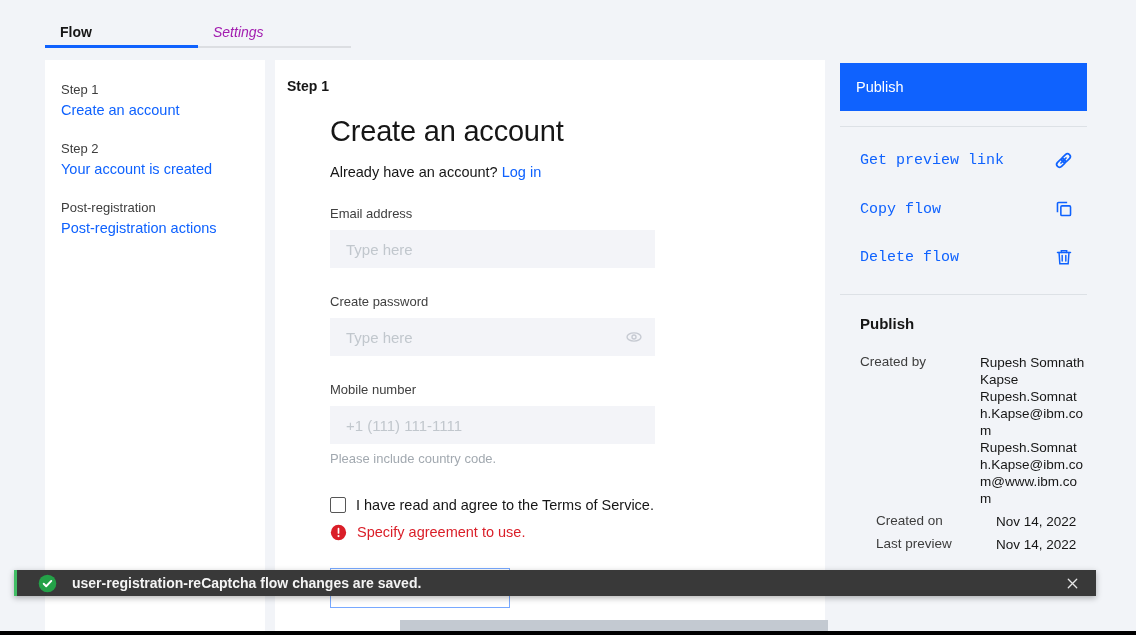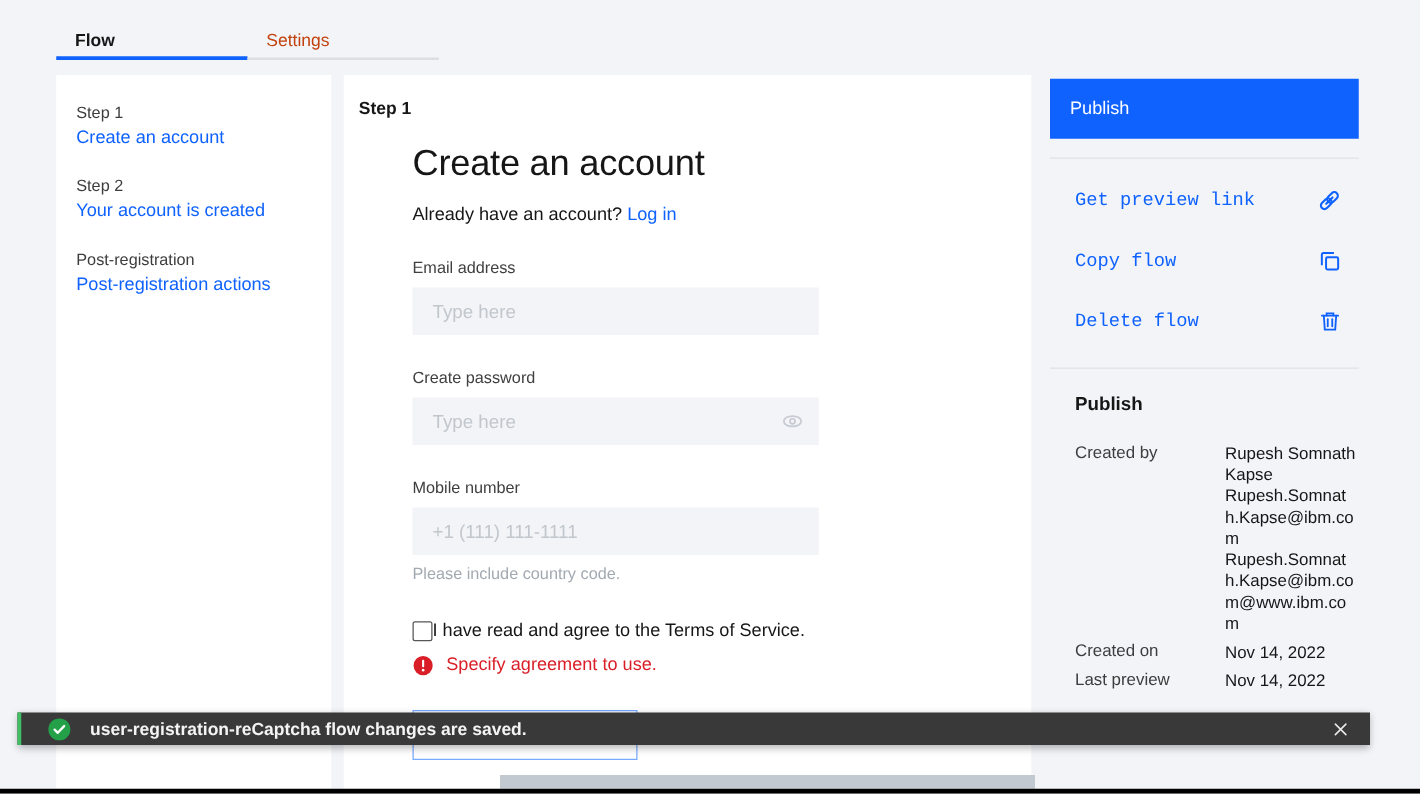--- a/index.html
+++ b/index.html
@@ -5,21 +5,21 @@
   * { margin:0; padding:0; box-sizing:border-box; }
   html,body { width:1136px; height:635px; overflow:hidden; }
   body { font-family:"Liberation Sans", sans-serif; background:#f2f4f8; position:relative; }
 
   
   .tabs { position:absolute; left:45px; top:18px; display:flex; }
   .tab { width:153px; height:30px; font-size:14px; padding:6px 2px 0 15px; cursor:pointer; position:relative; }
   .tab .underline { position:absolute; left:0; bottom:0; width:100%; }
   .tab-active { color:#161616; font-weight:700; }
   .tab-active .underline { height:3px; background:#0f62fe; }
-  .tab-inactive { color:#c2410c; }
+  .tab-inactive { color:#a21caf;font-style:italic; }
   .tab-inactive .underline { height:2px; background:#dcdee2; }
 
   
   .card { position:absolute; top:60px; background:#ffffff; height:571px; }
   .sidebar { left:45px; width:220px; padding:22px 16px; }
   .sb-group { margin-bottom:23px; }
   .sb-label { font-size:13px; color:#3d3d3d; margin-bottom:5px; }
   .sb-link { font-size:14.5px; color:#0f62fe; cursor:pointer; }
 
   .main { left:275px; width:550px; padding:18px 12px; }
@@ -31,41 +31,41 @@
 
   .field { margin-top:26px; }
   .field-label { font-size:13px; color:#404040; margin-bottom:9px; }
   .input-wrap { position:relative; }
   .text-input { width:325px; height:38px; background:#f3f4f8; border:none; outline:none;
                 padding:0 16px; font-size:15px; color:#161616; font-family:"Liberation Sans",sans-serif; }
   .text-input::placeholder { color:#c1c7cd; }
   .eye { position:absolute; right:12px; top:10px; }
   .helper { margin-top:7px; font-size:13px; color:#a2a9b0; }
 
-  .check-row { margin-top:31px; display:flex; align-items:flex-end; }
+  .check-row { margin-top:31px; display:flex; align-items:flex-end; gap:10px; }
   .checkbox { width:16px; height:16px; border:1.5px solid #565656; border-radius:2px; background:#fff; cursor:pointer; flex:none; }
   .check-label { font-size:14.5px; color:#161616; }
   .error-row { margin-top:11px; display:flex; align-items:flex-start; gap:10px; }
   .error-text { font-size:14.5px; color:#da1e28; }
   .submit-stub { margin-top:27px; width:180px; height:40px; background:#fff; border:1px solid #78a9ff; }
 
   
   .rail { position:absolute; left:840px; top:63px; width:247px; }
   .publish-btn { width:247px; height:48px; background:#0f62fe; color:#ffffff; font-size:14.5px;
                  border:none; text-align:left; padding-left:16px; cursor:pointer; font-family:"Liberation Sans",sans-serif; }
   .divider { height:1px; background:#dde1e6; margin-top:15px; }
   .rail-actions { padding:9px 0;font-family:Liberation Mono, monospace; }
   .rail-action { display:flex; align-items:center; justify-content:space-between; padding:15px 14px 15px 20px; cursor:pointer; }
   .rail-action .lbl { color:#0f62fe; font-size:15px; }
   .details { padding:20px 0 0 20px; }
   .details-heading { font-size:15px; font-weight:700; color:#161616; }
   .detail-row { display:flex; margin-top:22px; }
   .detail-label { width:120px; font-size:13.5px; color:#3d3d3d; flex:none; }
   .detail-value { width:112px; font-size:13.5px; color:#161616; line-height:17px; word-break:break-all; }
-  .detail-row.tight { margin-top:6px; }
+  .detail-row.tight { margin-top:6px;margin-left:16px; }
 
   
   .hscroll-thumb { position:absolute; left:400px; top:620px; width:428px; height:11px; background:#c3c9d1; z-index:4; }
   .bottom-bar { position:absolute; left:0; top:631px; width:1136px; height:4px; background:#000; z-index:6; }
 
   
   .toast { position:absolute; left:14px; top:570px; width:1082px; height:26px; background:#393939;
            border-left:3px solid #42be65; z-index:10; display:flex; align-items:center; padding:0 16px 0 21px;
            box-shadow:0 2px 6px rgba(0,0,0,0.3); }
   .toast-msg { color:#f4f4f4; font-size:14px; font-weight:700; margin-left:15px; flex:1; }

